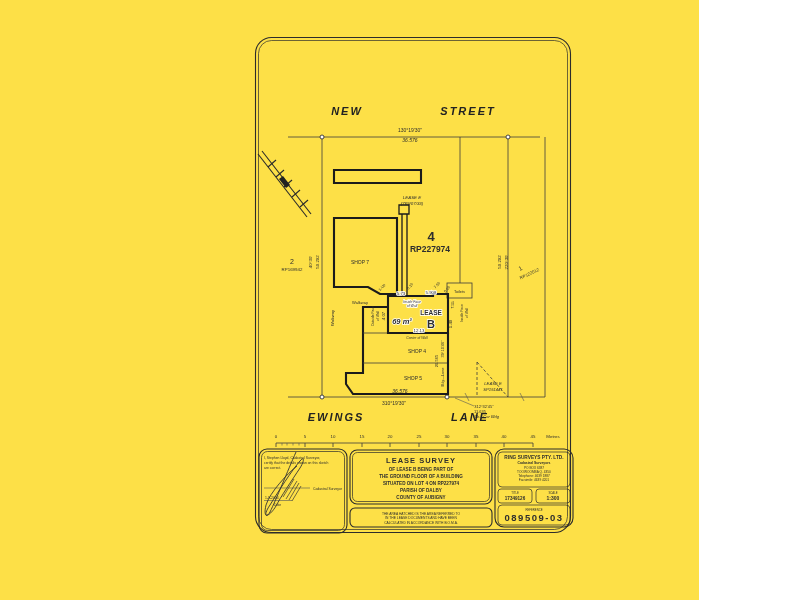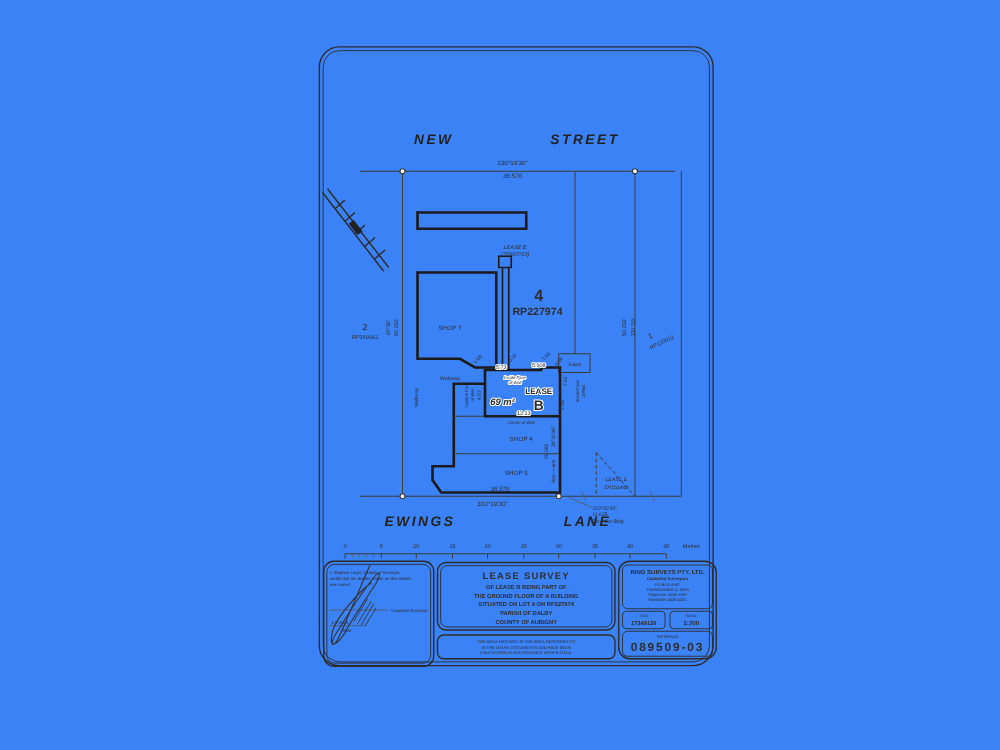--- a/index.html
+++ b/index.html
@@ -1,16 +1,16 @@
 <!DOCTYPE html>
 <html><head>
 <meta charset="utf-8">
 <style>
   html,body{margin:0;padding:0;background:#ffffff;}
-  .canvas{position:relative;width:800px;height:600px;background:#3b82f6;overflow:hidden;
+  .canvas{position:relative;width:699px;height:600px;background:#fde047;overflow:hidden;
           font-family:"Liberation Sans","DejaVu Sans",sans-serif;}
   svg{position:absolute;left:0;top:0;}
   text{fill:#2e2e2e;font-family:"Liberation Sans","DejaVu Sans",sans-serif;}
   .street{font-size:11px;font-weight:bold;font-style:italic;letter-spacing:2px;fill:#222;}
   .tiny{font-size:4.4px;}
   .tiny3{font-size:3.4px;}
   .dim{font-size:5px;}
   .thin{stroke:#3c3c3c;stroke-width:0.8;fill:none;}
   .hair{stroke:#555;stroke-width:0.6;fill:none;}
   .bold{stroke:#1b1b1b;stroke-width:2.1;fill:none;}

